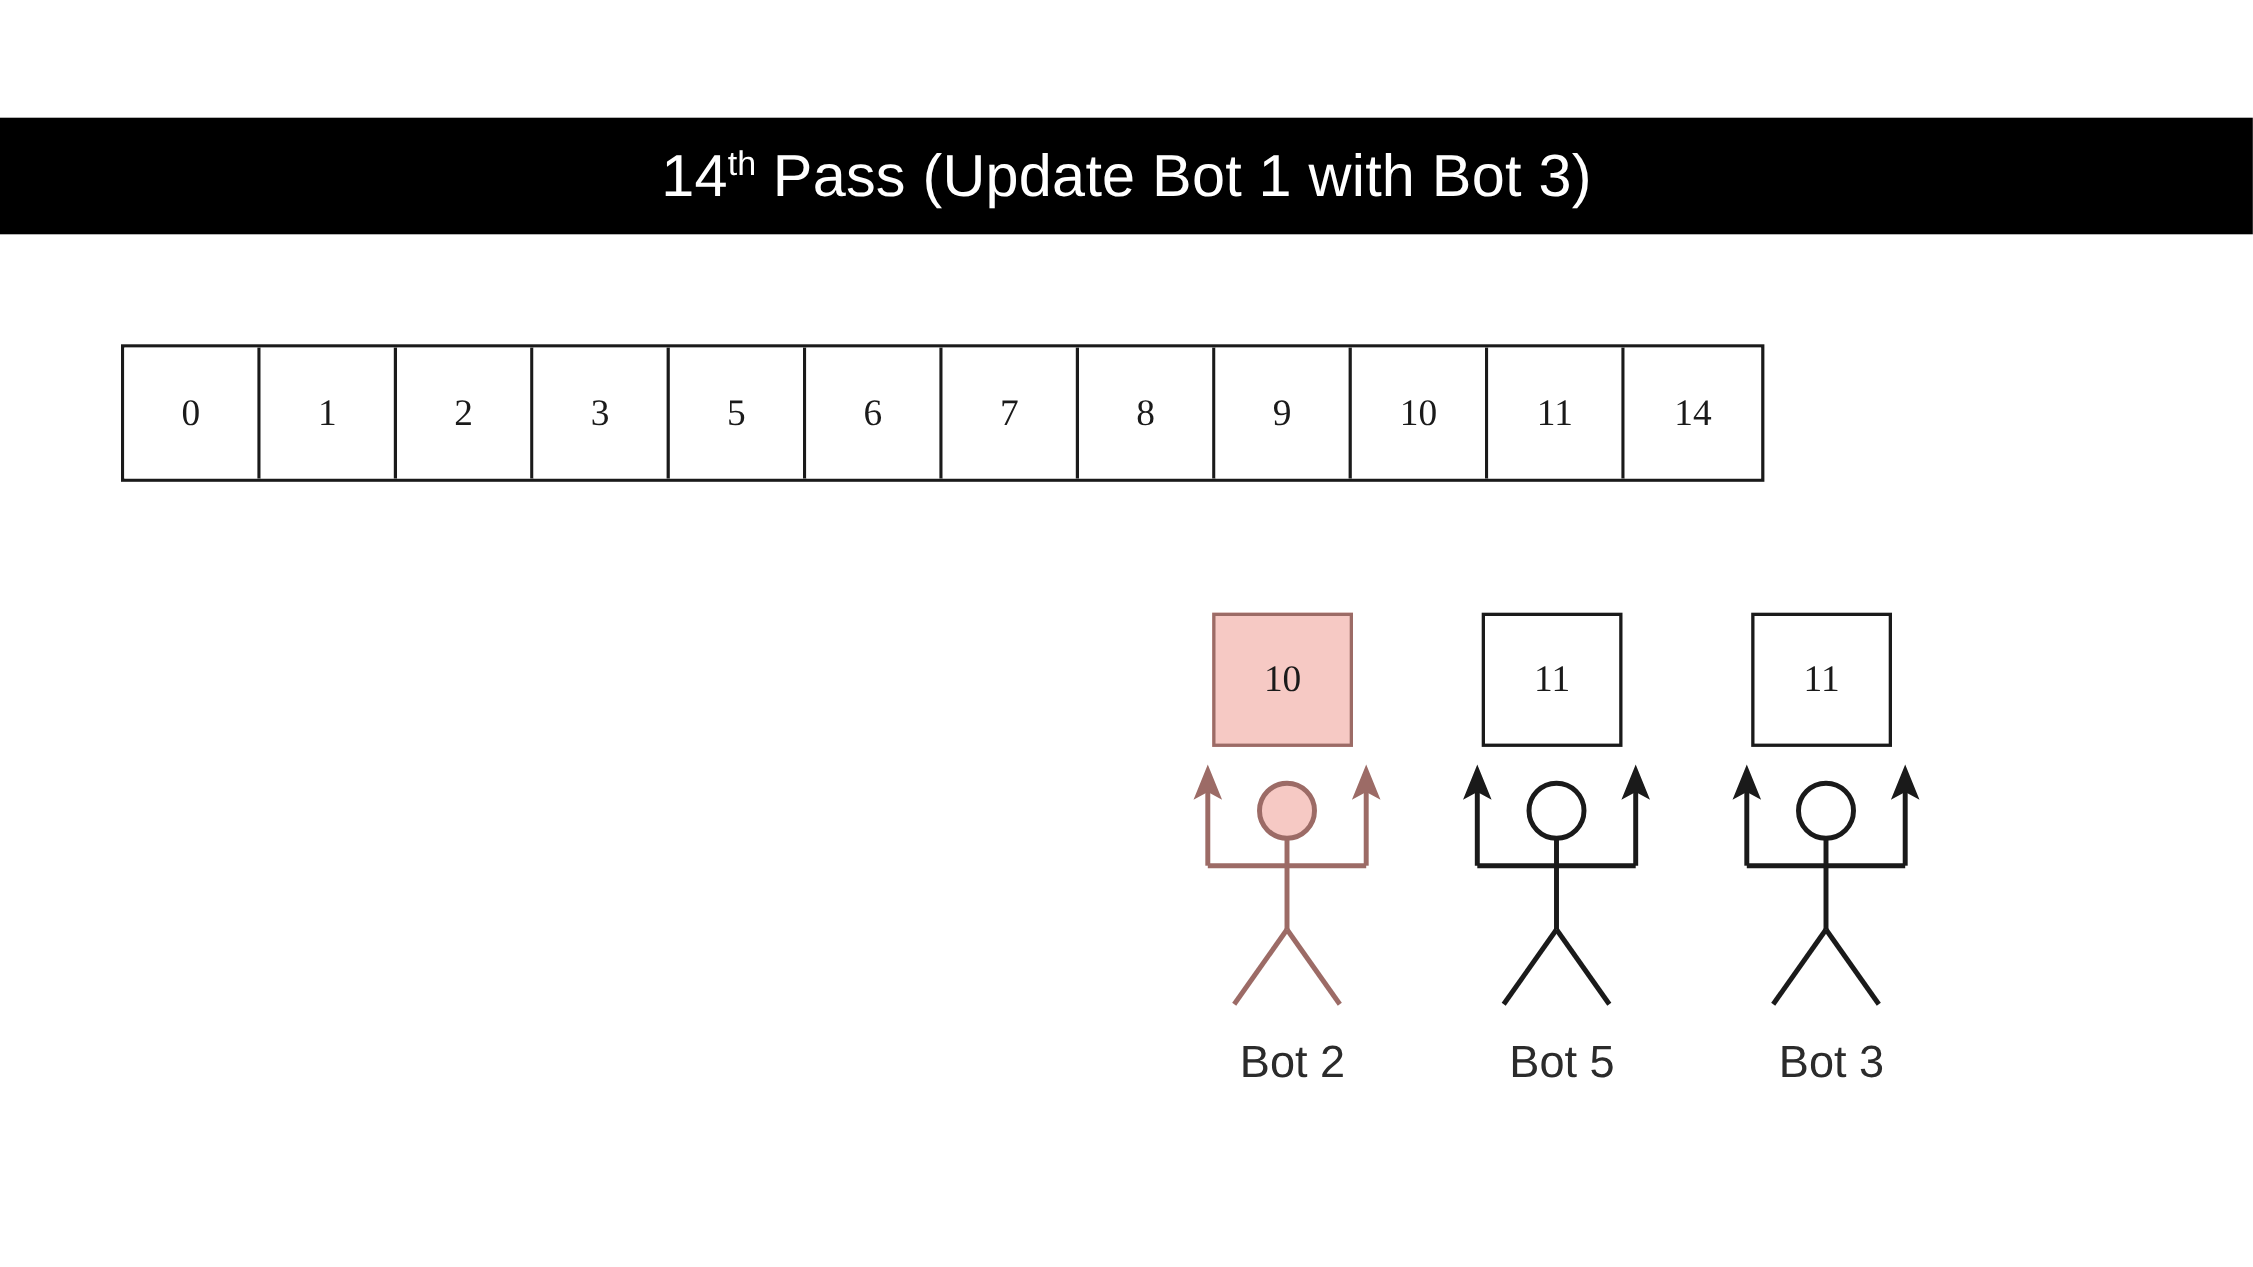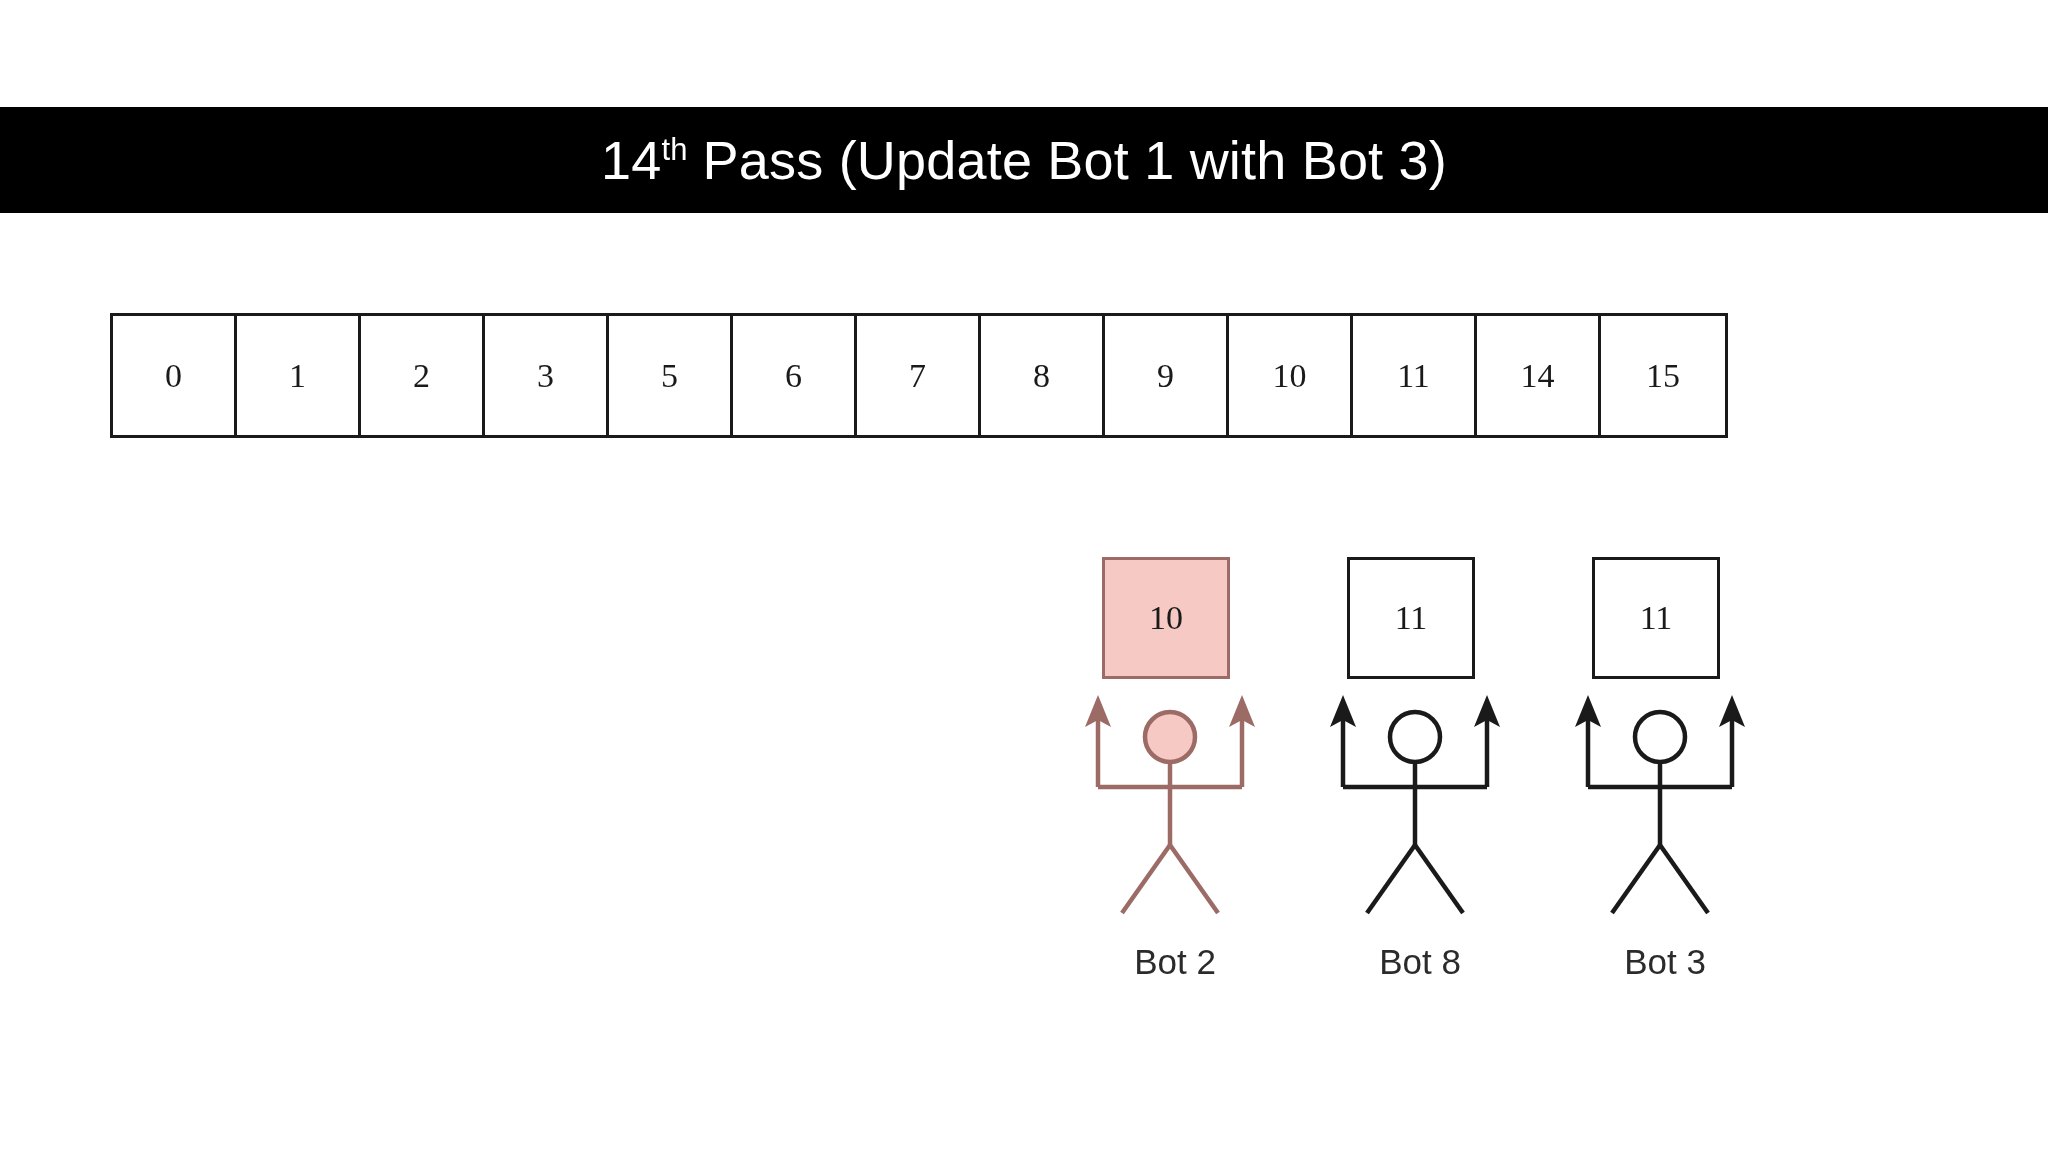--- a/index.html
+++ b/index.html
@@ -121,21 +121,21 @@
   }
 
   
   .bot-label {
     position: absolute;
     top: 392px;
     left: 0;
     width: 250px;
     text-align: center;
     font-family: "Liberation Sans", sans-serif;
-    font-size: 35px;
+    font-size: 41px;
     color: #2b2b2b;
   }
 </style>
 </head>
 <body>
 
 <div id="title-bar">
   <div id="title-text">
     <span>14</span><span class="sup">th</span><span> Pass (Update Bot 1 with Bot 3)</span>
   </div>
@@ -147,21 +147,20 @@
     <div class="array-cell">2</div>
     <div class="array-cell">3</div>
     <div class="array-cell">5</div>
     <div class="array-cell">6</div>
     <div class="array-cell">7</div>
     <div class="array-cell">8</div>
     <div class="array-cell">9</div>
     <div class="array-cell">10</div>
     <div class="array-cell">11</div>
     <div class="array-cell">14</div>
-    <div class="array-cell">15</div>
   </div>
 
 <div id="bots-row">
 
   <div class="bot-group" id="bot-group-0">
     <div class="bot-box highlight">
       <span>10</span>
     </div>
     <svg class="bot-figure" viewBox="0 0 180 250" xmlns="http://www.w3.org/2000/svg">
       <g stroke="#9C6B66" fill="none" stroke-width="4.5" stroke-linecap="butt">
@@ -196,21 +195,21 @@
         <line x1="162" y1="102" x2="162" y2="32"></line>
         <line x1="18" y1="102" x2="162" y2="102"></line>
         <line x1="90" y1="76" x2="90" y2="160"></line>
         <line x1="90" y1="160" x2="42" y2="228"></line>
         <line x1="90" y1="160" x2="138" y2="228"></line>
       </g>
       <polygon points="18,10 5,42 18,35 31,42" fill="#1A1A1A"></polygon>
       <polygon points="162,10 149,42 162,35 175,42" fill="#1A1A1A"></polygon>
       <circle cx="90" cy="52" r="25" fill="#FFFFFF" stroke="#1A1A1A" stroke-width="4.5"></circle>
     </svg>
-    <div class="bot-label">Bot 8</div>
+    <div class="bot-label">Bot 5</div>
   </div>
 
   <div class="bot-group" id="bot-group-2">
     <div class="bot-box">
       <span>11</span>
     </div>
     <svg class="bot-figure" viewBox="0 0 180 250" xmlns="http://www.w3.org/2000/svg">
       <g stroke="#1A1A1A" fill="none" stroke-width="4.5" stroke-linecap="butt">
         <line x1="18" y1="102" x2="18" y2="32"></line>
         <line x1="162" y1="102" x2="162" y2="32"></line>

